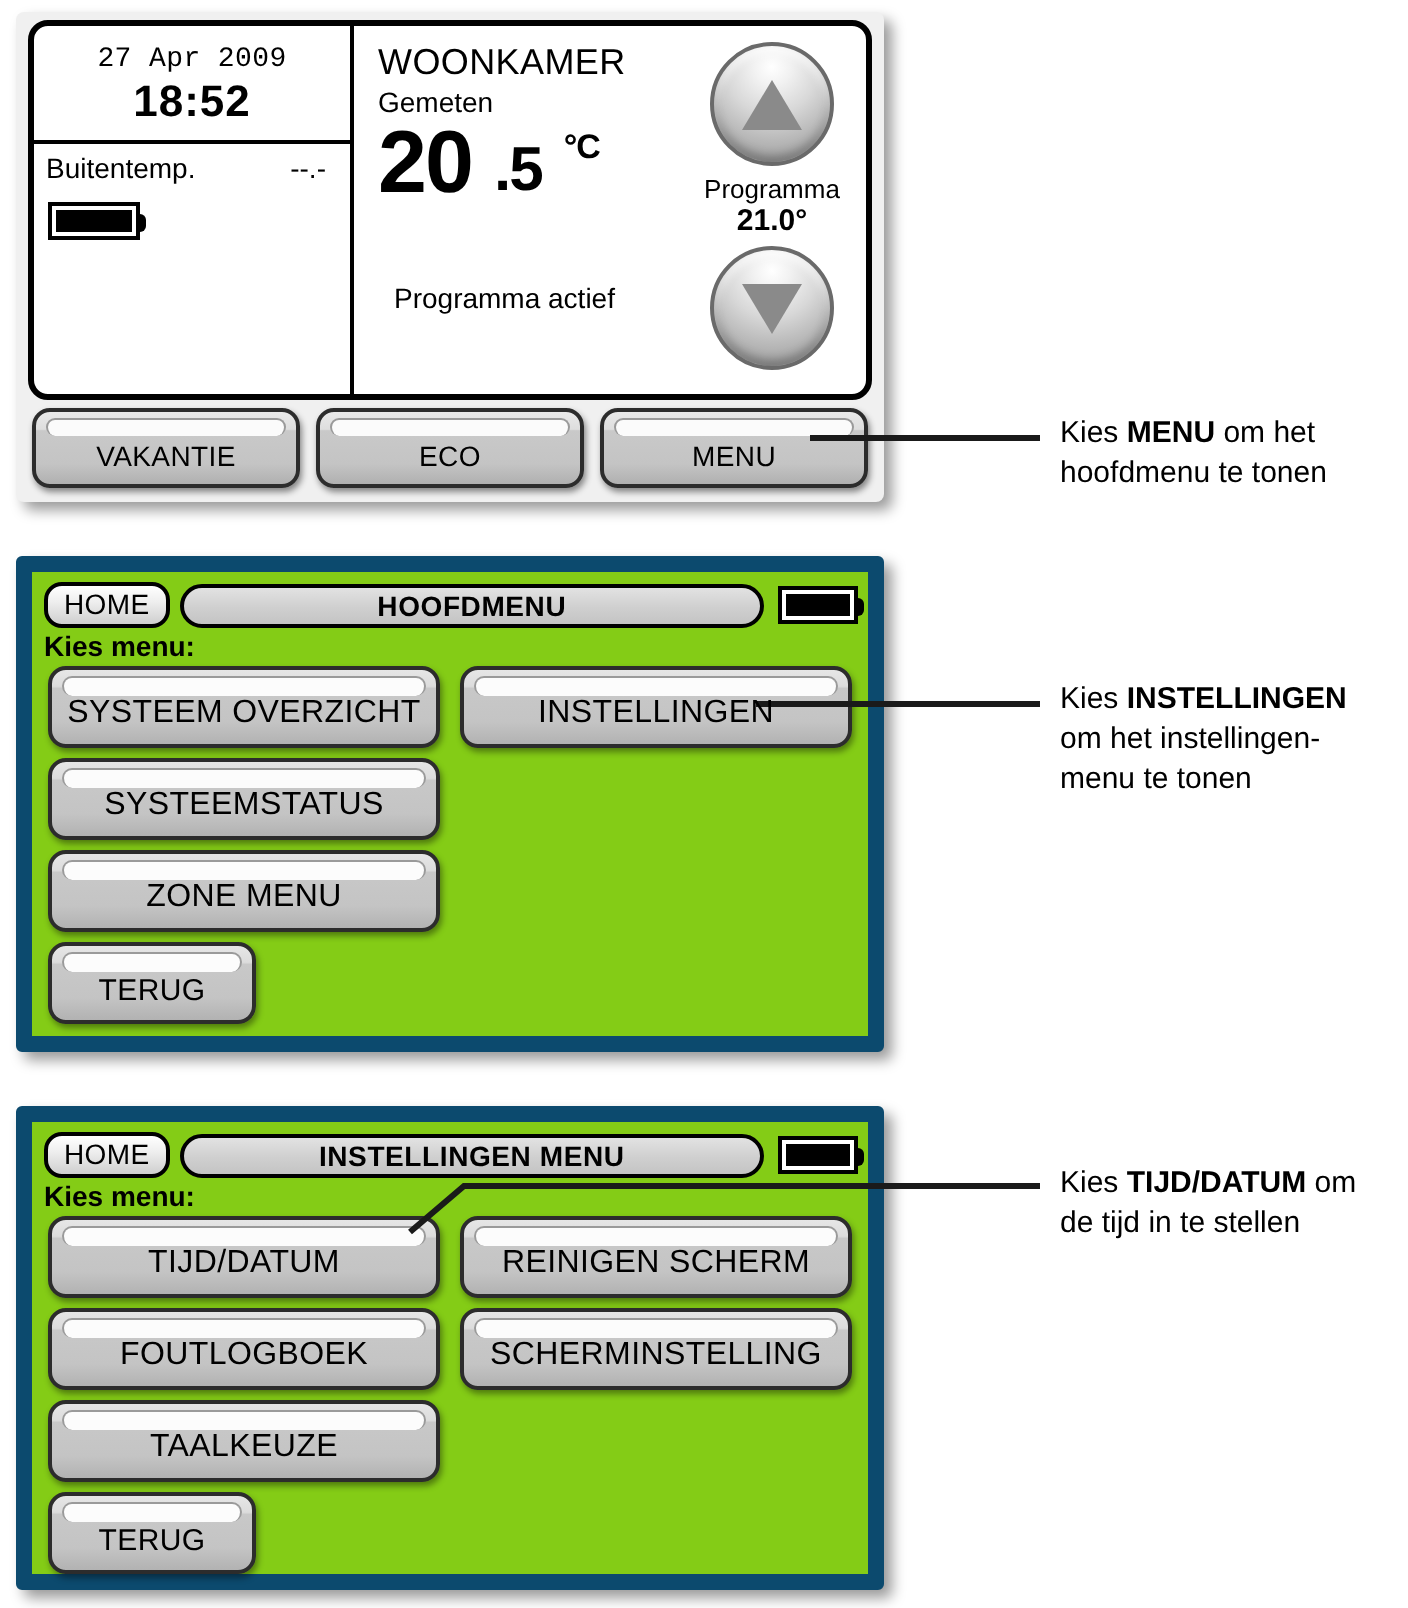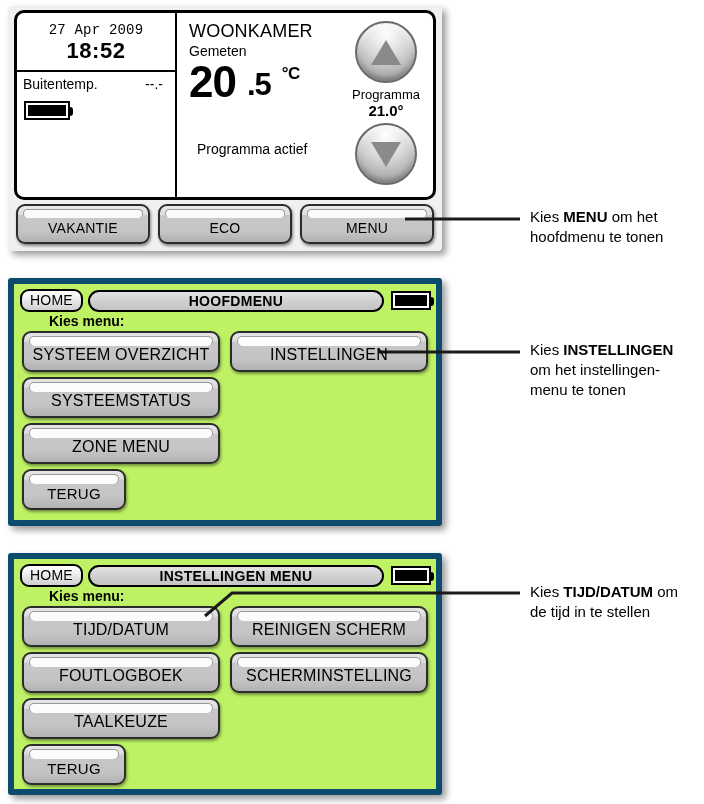--- a/index.html
+++ b/index.html
@@ -8,22 +8,22 @@
     width: 704px; height: 804px;
     background: #ffffff;
     font-family: "Liberation Sans", sans-serif;
     overflow: hidden;
   }
   #root { position: relative; width: 704px; height: 804px; }
 
   
   .panel {
     position: absolute;
-    background: #bef264;
-    border: 6px solid #0c4a6e;
+    background: #84cc16;
+    border: 8px solid #0c4a6e;
     border-radius: 3px;
     box-shadow: 4px 4px 7px rgba(0,0,0,0.40);
   }
 
   
   #panel-home { left: 8px; top: 6px; width: 434px; height: 245px;
                 border: none; border-radius: 4px; background: #f0f0f0;
                 padding: 0; }
   .home-lcd {
     position: absolute; left: 6px; top: 4px; width: 422px; height: 190px;
@@ -126,21 +126,21 @@
   .title-bar {
     flex: 1; border: 2px solid #000; border-radius: 12px;
     background: linear-gradient(to bottom,#e2e2e2 0%,#cfcfcf 55%,#c4c4c4 100%);
     text-align: center; font-size: 14px; line-height: 18px;
     letter-spacing: .3px;
     font-weight: bold;
   }
   .head-batt { padding-left: 2px; }
   .head-batt .battery { width: 40px; height: 19px; }
 
-  .kies { font-size: 14px; font-weight: bold; padding: 1px 0 2px 6px; margin-left: 29px; }
+  .kies { font-size: 14px; font-weight: bold; padding: 1px 0 2px 6px; }
 
   .grid {
     display: grid; grid-template-columns: 1fr 1fr;
     gap: 5px 10px; padding: 0 8px;
   }
   .mbtn {
     position: relative; height: 41px;
     border: 2px solid #2c2c2c; border-radius: 9px;
     background: linear-gradient(to bottom, #e6e6e6 0%, #dcdcdc 22%, #c8c8c8 25%, #c4c4c4 70%, #b2b2b2 100%);
     box-shadow: 1px 2px 3px rgba(0,0,0,.40);

